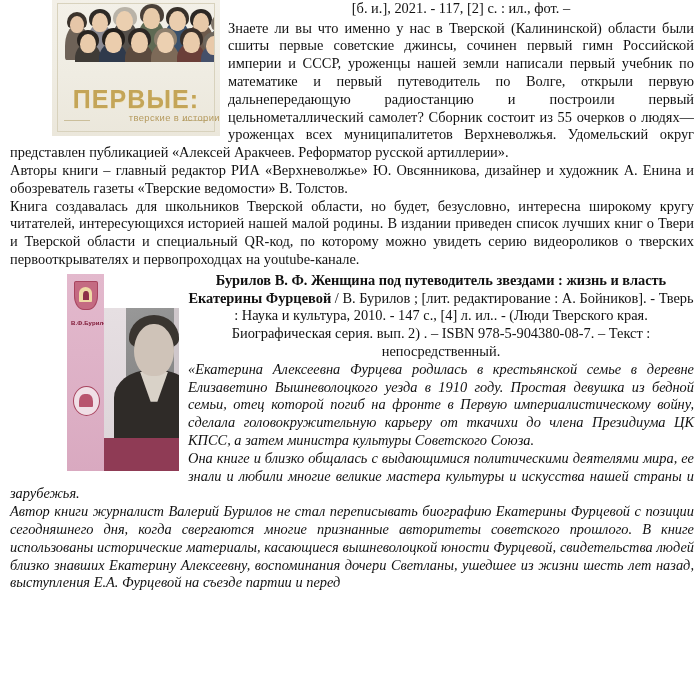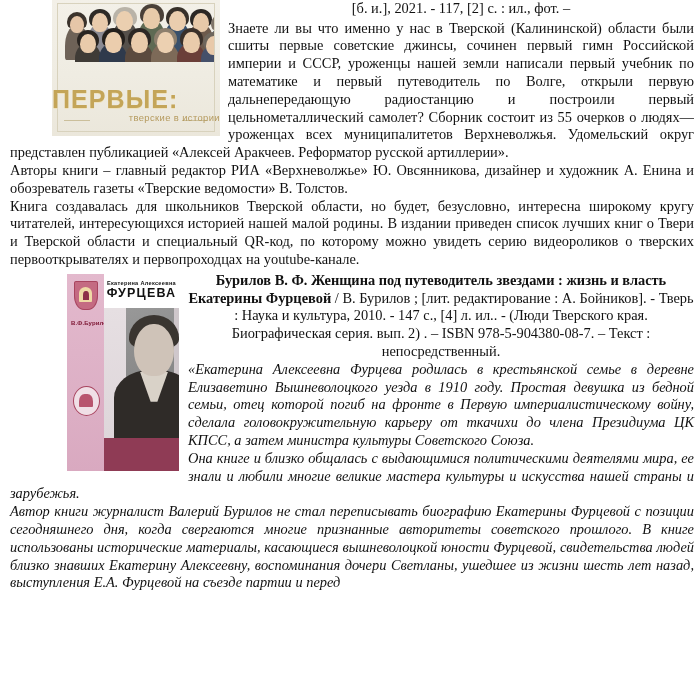--- a/index.html
+++ b/index.html
@@ -96,20 +96,21 @@
     border-radius: 50% 50% 18% 18% / 62% 62% 38% 38%;
   }
   .c1-body {
     position: absolute;
     border-radius: 42% 42% 6% 6% / 60% 60% 10% 10%;
   }
   .c1-title {
     position: absolute;
     left: 0; right: 0;
     top: 86px;
+    text-align: center;
     font-family: "Liberation Sans", sans-serif;
     font-weight: bold;
     font-size: 25px;
     letter-spacing: 1.1px;
     color: #c4a558;
     text-shadow: 0 1px 0 #efe2bd;
     line-height: 26px;
   }
   .c1-sub {
     position: absolute;
@@ -358,24 +359,20 @@
       <div class="cover2">
 
         <div class="c2-spine">
           <div class="c2-spine-arms">
             <div class="c2-arms-inner"></div>
           </div>
           <div class="c2-spine-author">В.Ф.Бурилов</div>
           <div class="c2-spine-emblem"></div>
         </div>
 
-        <div class="c2-topband">
-          <div class="c2-name">Екатерина Алексеевна</div>
-          <div class="c2-surname">ФУРЦЕВА</div>
-        </div>
 
         <div class="c2-photo">
           <div class="c2-pmat"></div>
           <div class="c2-pmat2"></div>
           <div class="c2-torso"></div>
           <div class="c2-collar"></div>
           <div class="c2-hair"></div>
           <div class="c2-head"></div>
         </div>
 

